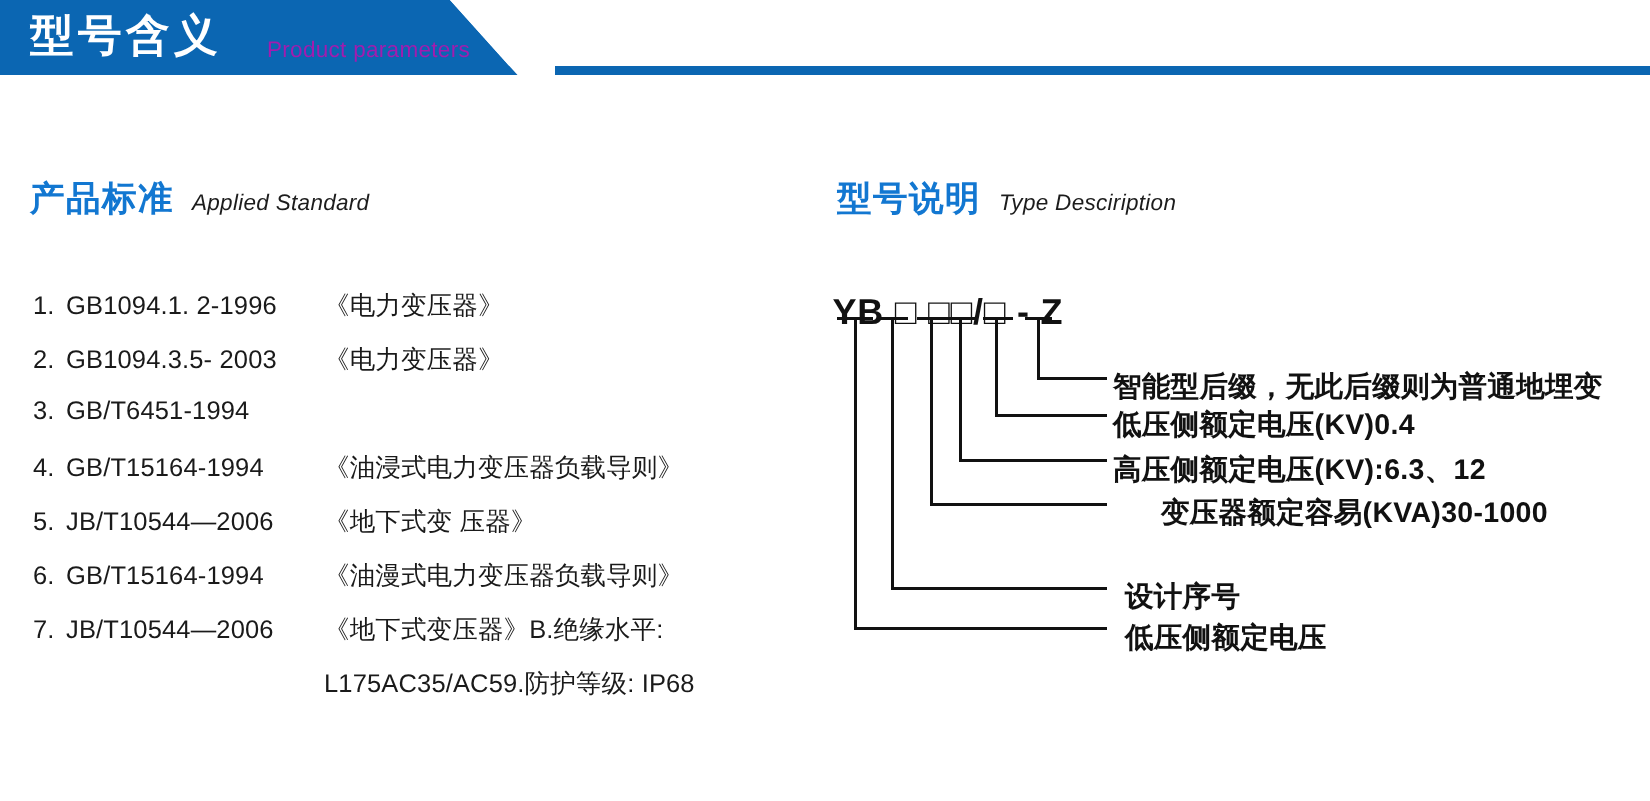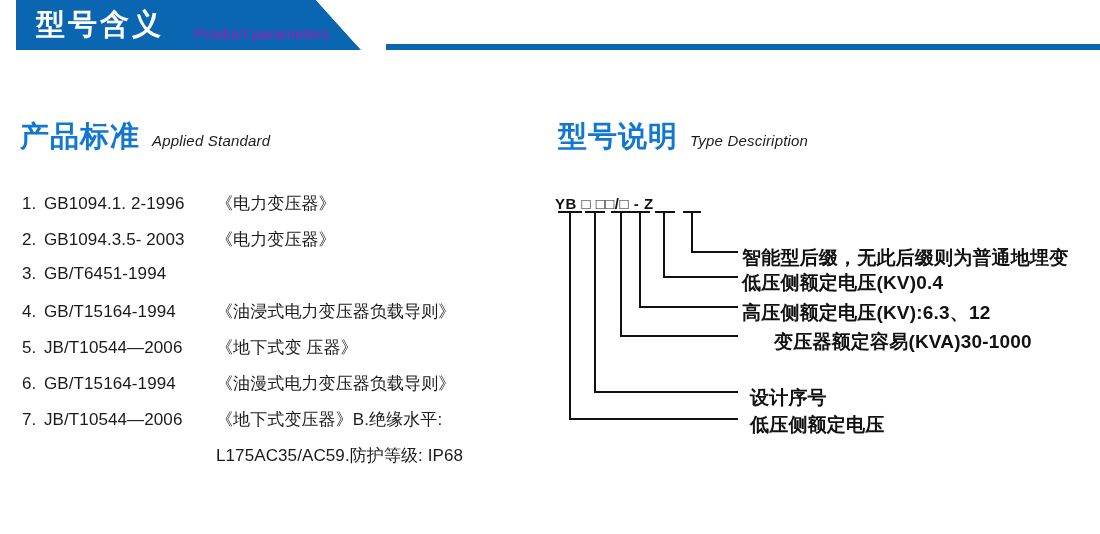--- a/index.html
+++ b/index.html
@@ -12,21 +12,21 @@
     background: #ffffff;
     font-family: "Liberation Sans", "DejaVu Sans", sans-serif;
     color: #1a1a1a;
     overflow: hidden;
     position: relative;
   }
 
   
   .banner {
     position: absolute;
-    left: 16px;
+    left: 0;
     top: 0;
     width: 996px;
     height: 58px;
   }
   .banner-rule {
     position: absolute;
     left: 0;
     top: 44px;
     width: 1100px;
     height: 6px;
@@ -70,21 +70,21 @@
     white-space: nowrap;
     letter-spacing: 0.2px;
   }
 
   
   .sec-head {
     position: absolute;
     white-space: nowrap;
   }
   .sec-head .cn {
-    font-size: 29px;
+    font-size: 23px;
     font-weight: bold;
     color: #1277d1;
     letter-spacing: 1px;
   }
   .sec-head .en {
     font-size: 15px;
     color: #1c1c1c;
     margin-left: 12px;
     letter-spacing: 0.2px;
     font-style: italic;
@@ -131,21 +131,21 @@
     top: 190px;
     width: 545px;
     height: 250px;
   }
   .diagram svg { display: block; }
 
   .code-line {
     position: absolute;
     left: 555px;
     top: 195px;
-    font-size: 15px;
+    font-size: 24px;
     font-weight: bold;
     color: #111111;
     white-space: nowrap;
     letter-spacing: 0.5px;
   }
 
   .lead-label {
     position: absolute;
     font-size: 19px;
     font-weight: bold;

